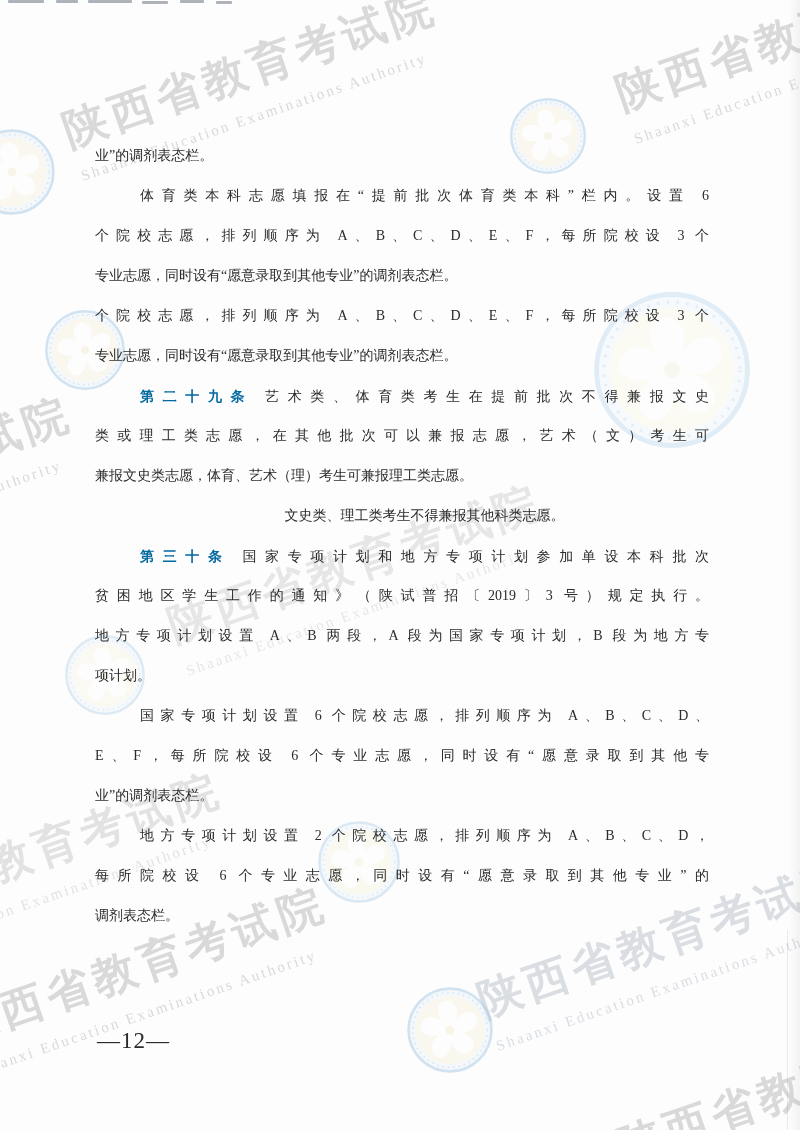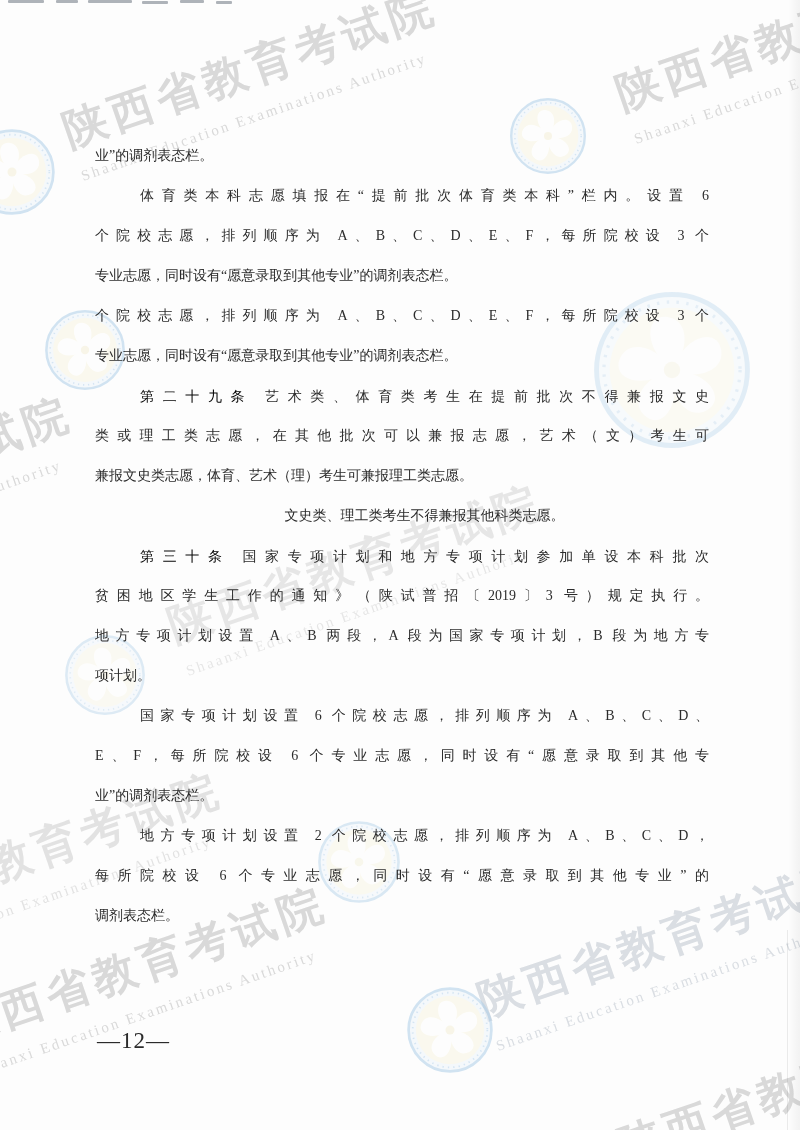--- a/index.html
+++ b/index.html
@@ -48,21 +48,21 @@
     color:#2b2b2b;
     font-size:14px;
   }
   .line{height:40px;line-height:40px;white-space:nowrap;}
   .line.fill{
     white-space:normal;
     text-align:justify;
     text-align-last:justify;
   }
   .line.indent{padding-left:45px;text-align:center;}
-  .line b.term{font-family:"Liberation Sans","DejaVu Sans",sans-serif;font-weight:normal;margin-right:0.85em;color:#000000;}
+  .line b.term{font-family:"Liberation Sans","DejaVu Sans",sans-serif;font-weight:bold;margin-right:0.85em;color:#0369a1;}
   .page-number{
     position:absolute;left:97px;top:1028px;
     font-size:23px;color:#2b2b2b;z-index:2;letter-spacing:1px;
   }
   
   .scan-dash{position:absolute;top:0;height:3px;background:rgba(110,118,130,0.55);z-index:3;border-radius:1px;}
   .d1{left:8px;width:36px;}
   .d2{left:56px;width:22px;}
   .d3{left:88px;width:44px;}
   .d4{left:142px;width:26px;top:1px;}

